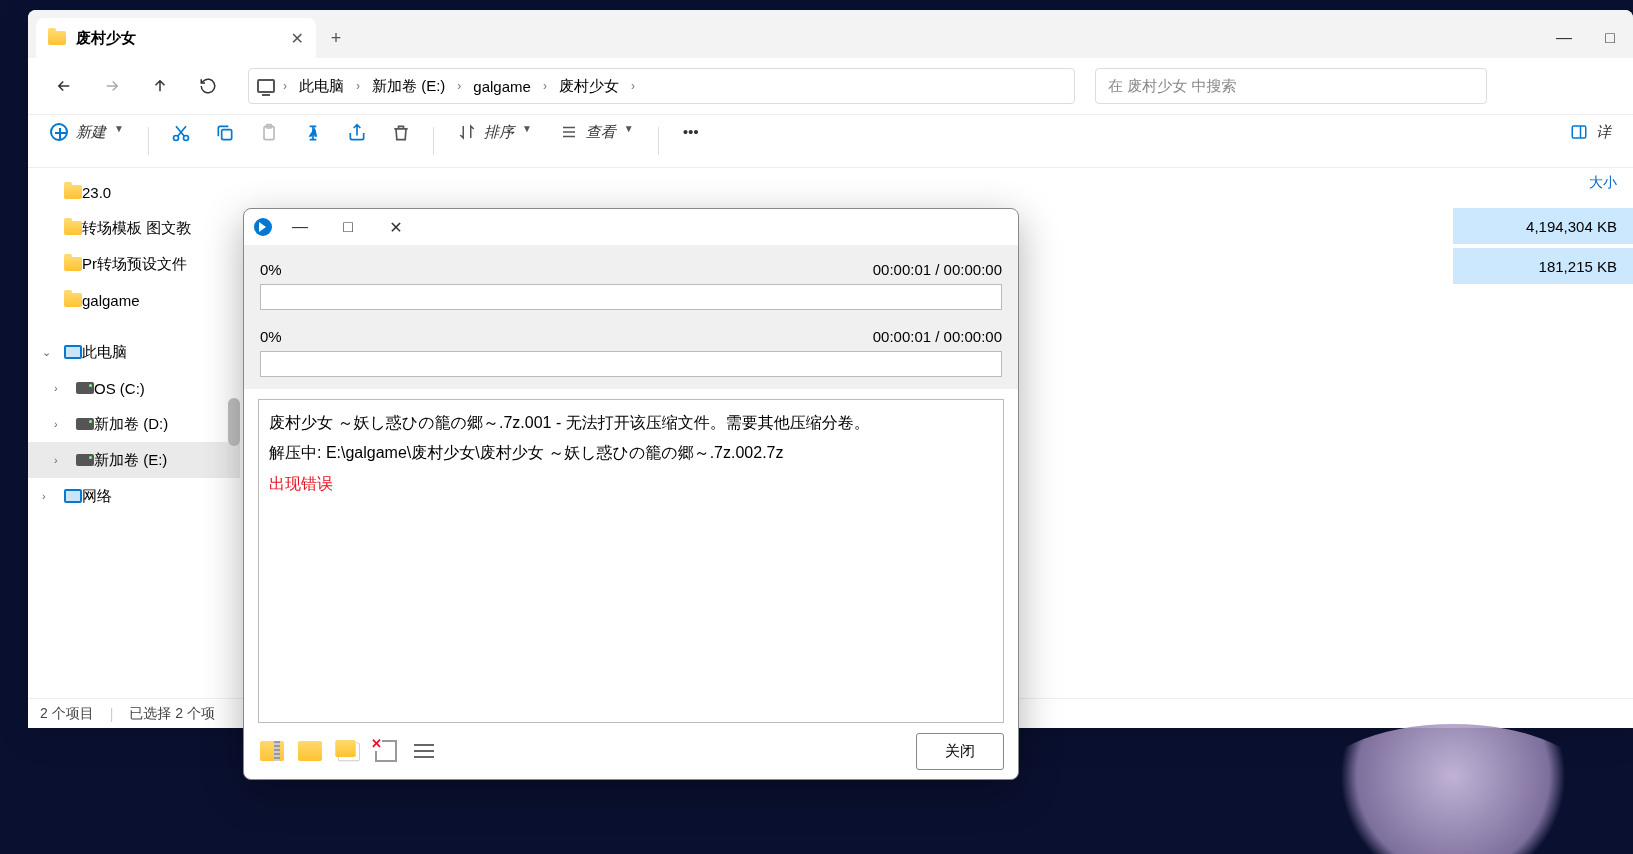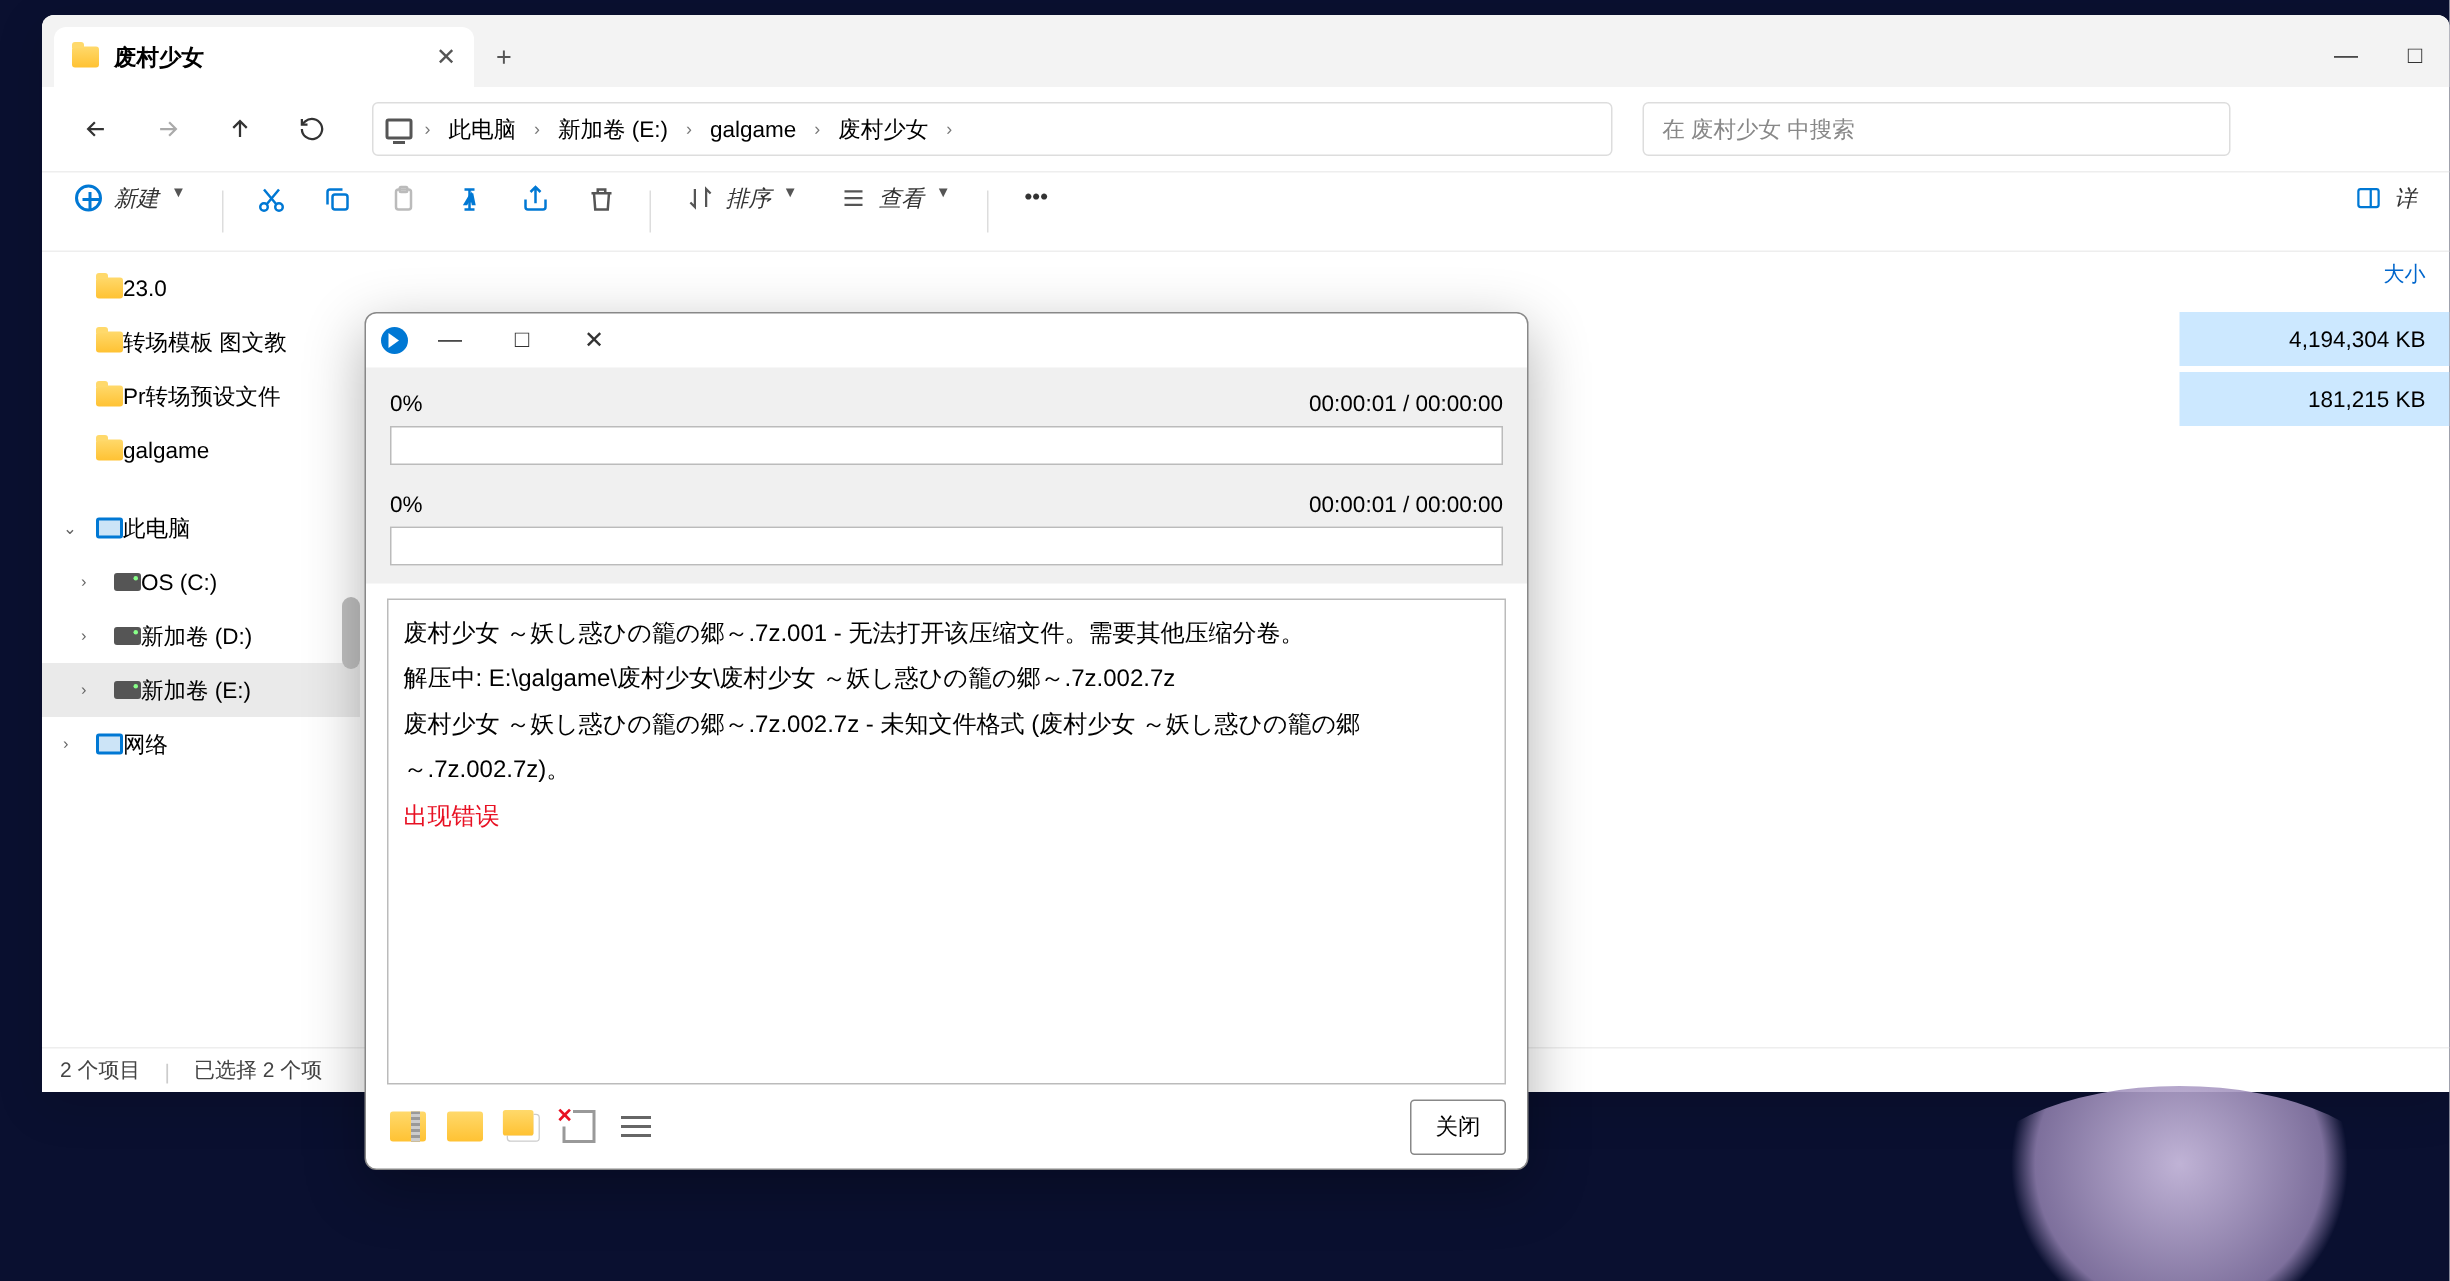--- a/index.html
+++ b/index.html
@@ -77,21 +77,21 @@
 .dlg-log { margin:10px 14px 0; border:1px solid #bbb; background:#fff; flex:1; padding:8px 10px; font-size:16px; line-height:1.9; overflow:auto;}
 .dlg-log .err { color:#e81123; }
 .dlg-footer { height:56px; display:flex; align-items:center; padding:0 14px; gap:10px;}
 .ftr-icon { width:28px; height:28px; display:flex; align-items:center; justify-content:center;}
 .ftr-folder{width:24px;height:20px;background:linear-gradient(#ffd96b,#ffc233);border-radius:2px;}
 .ftr-folder.zip::after{content:"";display:block;width:6px;height:20px;background:repeating-linear-gradient(#999 0 2px,#ccc 2px 4px);margin-left:14px;}
 .ftr-x{width:22px;height:22px;border:2px solid #999;position:relative;}
 .ftr-x::before{content:"✕";color:#e81123;font-size:13px;font-weight:bold;position:absolute;top:-6px;left:-6px;background:#fff;}
 .ftr-menu{width:20px;display:flex;flex-direction:column;gap:4px;}
 .ftr-menu span{height:2px;background:#666;}
-.close-btn { margin-left:auto; padding:8px 16px; border:1px solid #888; background:#fff; font-size:15px; cursor:pointer; border-radius:3px;}
+.close-btn { margin-left:auto; padding:8px 28px; border:1px solid #888; background:#fff; font-size:15px; cursor:pointer; border-radius:3px;}
 
 .taskbar-deco { position:absolute; right:40px; bottom:0; width:280px; height:130px; background:radial-gradient(circle at 50% 40%, #d4c5e8 0%, #8a7aa8 60%, transparent 70%); opacity:0.9; border-radius:50% 50% 0 0;}
 </style>
 </head>
 <body>
 
 <div class="explorer">
   <div class="tabbar">
     <div class="tab">
       <span class="folder-icon"></span>
@@ -289,21 +289,20 @@
     <div class="prog-bar"></div>
     <div class="prog-row" style="margin-top:18px">
         <span>0%</span>
         <span>00:00:01 / 00:00:00</span>
       </div>
     <div class="prog-bar"></div>
   </div>
   <div class="dlg-log">
     <div>废村少女 ～妖し惑ひの籠の郷～.7z.001 - 无法打开该压缩文件。需要其他压缩分卷。</div>
     <div>解压中: E:\galgame\废村少女\废村少女 ～妖し惑ひの籠の郷～.7z.002.7z</div>
-    <div>废村少女 ～妖し惑ひの籠の郷～.7z.002.7z - 未知文件格式 (废村少女 ～妖し惑ひの籠の郷～.7z.002.7z)。</div>
     <div class="err">出现错误</div>
   </div>
   <div class="dlg-footer">
     <div class="ftr-icon">
         <div class="ftr-folder zip"></div>
       </div>
     <div class="ftr-icon">
         <div class="ftr-folder"></div>
       </div>
     <div class="ftr-icon">

